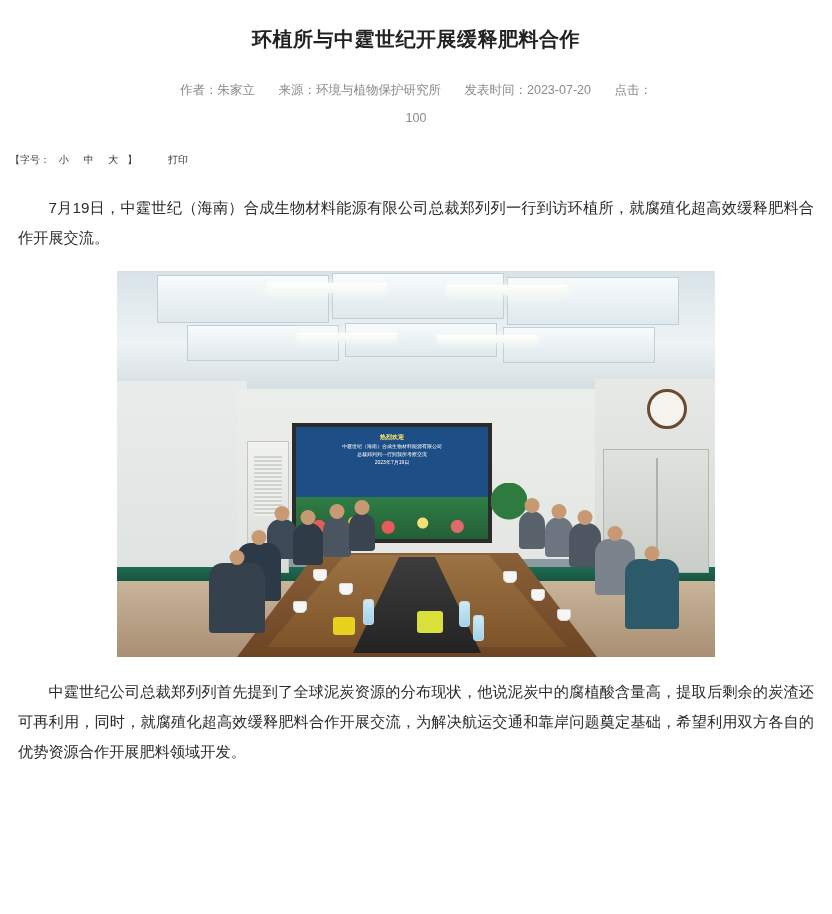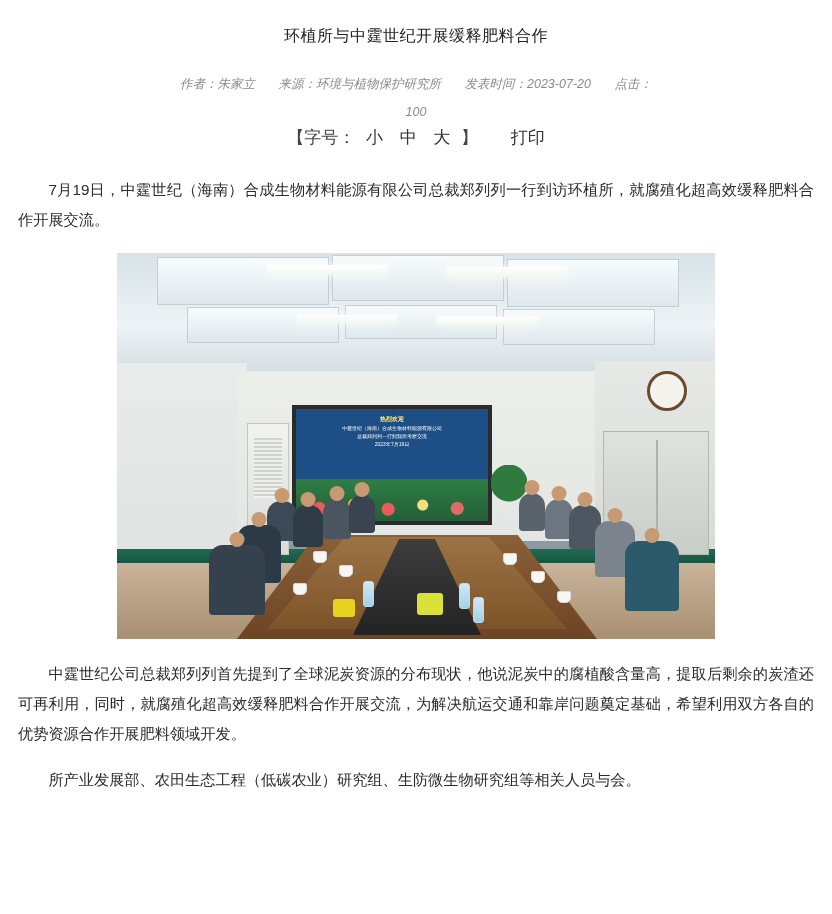--- a/index.html
+++ b/index.html
@@ -13,51 +13,49 @@
     font-family: "Liberation Sans", sans-serif;
     color: #333333;
   }
   .page {
     width: 832px;
     box-sizing: border-box;
     padding: 0 10px;
   }
   .article-title {
     text-align: center;
-    font-size: 16px;
-    font-weight: normal;
+    font-size: 20px;
+    font-weight: bold;
     color: #222222;
     margin: 26px 0 0 0;
     letter-spacing: 0.5px;
   }
   .meta-line {
     text-align: center;
     font-size: 12.5px;
     color: #8a8a8a;
     margin-top: 24px;
     line-height: 26px;
-    font-style: italic;
   }
   .meta-line .meta-item {
     display: inline-block;
     margin: 0 10px;
     white-space: nowrap;
   }
   .meta-hits-value {
     display: block;
     text-align: center;
     font-size: 12.5px;
     color: #8a8a8a;
     margin-top: 2px;
   }
   .tools-line {
-    text-align: center;
-    font-size: 17px;
+    font-size: 10px;
     color: #444444;
-    margin-top: 1px;
+    margin-top: 22px;
   }
   .tools-line .fontsize-group {
     display: inline-block;
   }
   .tools-line .fs-opt {
     display: inline-block;
     margin: 0 6px;
     color: #333333;
     text-decoration: none;
     cursor: pointer;
@@ -323,16 +321,15 @@
         <div class="cup" style="left:440px;top:338px;"></div>
         <div class="bottle" style="left:246px;top:328px;"></div>
         <div class="bottle" style="left:342px;top:330px;"></div>
         <div class="bottle" style="left:356px;top:344px;"></div>
         <div class="bag" style="left:300px;top:340px;"></div>
         <div class="bag2" style="left:216px;top:346px;"></div>
       </div>
     </div>
 
     <p>中霆世纪公司总裁郑列列首先提到了全球泥炭资源的分布现状，他说泥炭中的腐植酸含量高，提取后剩余的炭渣还可再利用，同时，就腐殖化超高效缓释肥料合作开展交流，为解决航运交通和靠岸问题奠定基础，希望利用双方各自的优势资源合作开展肥料领域开发。</p>
-    <p>所产业发展部、农田生态工程（低碳农业）研究组、生防微生物研究组等相关人员与会。</p>
   </div>
 
 </div>
 
 </body></html>

